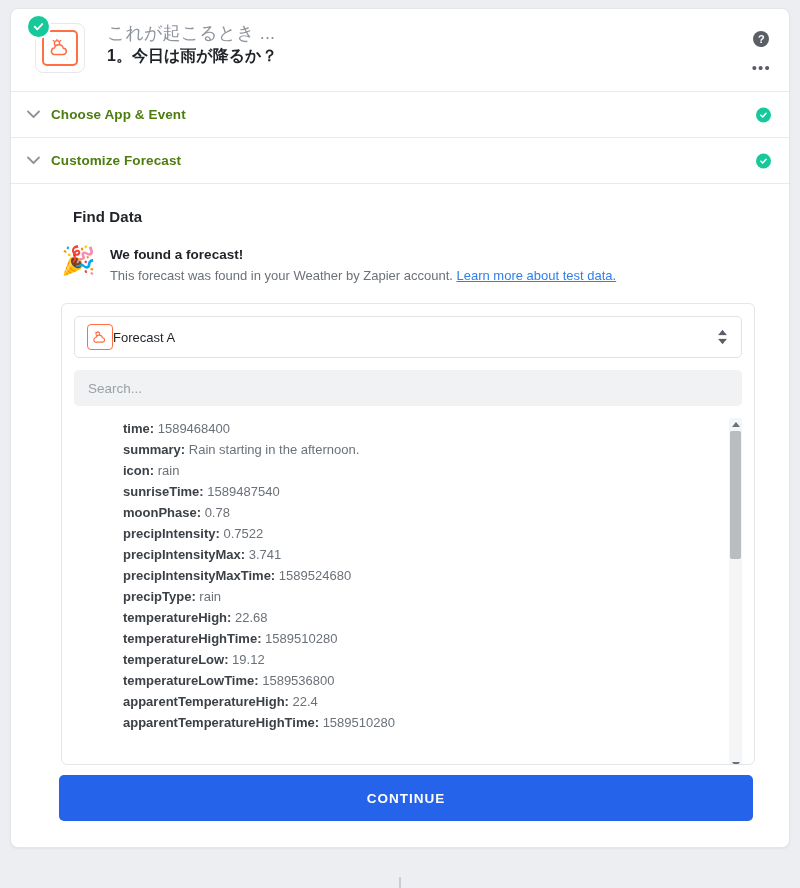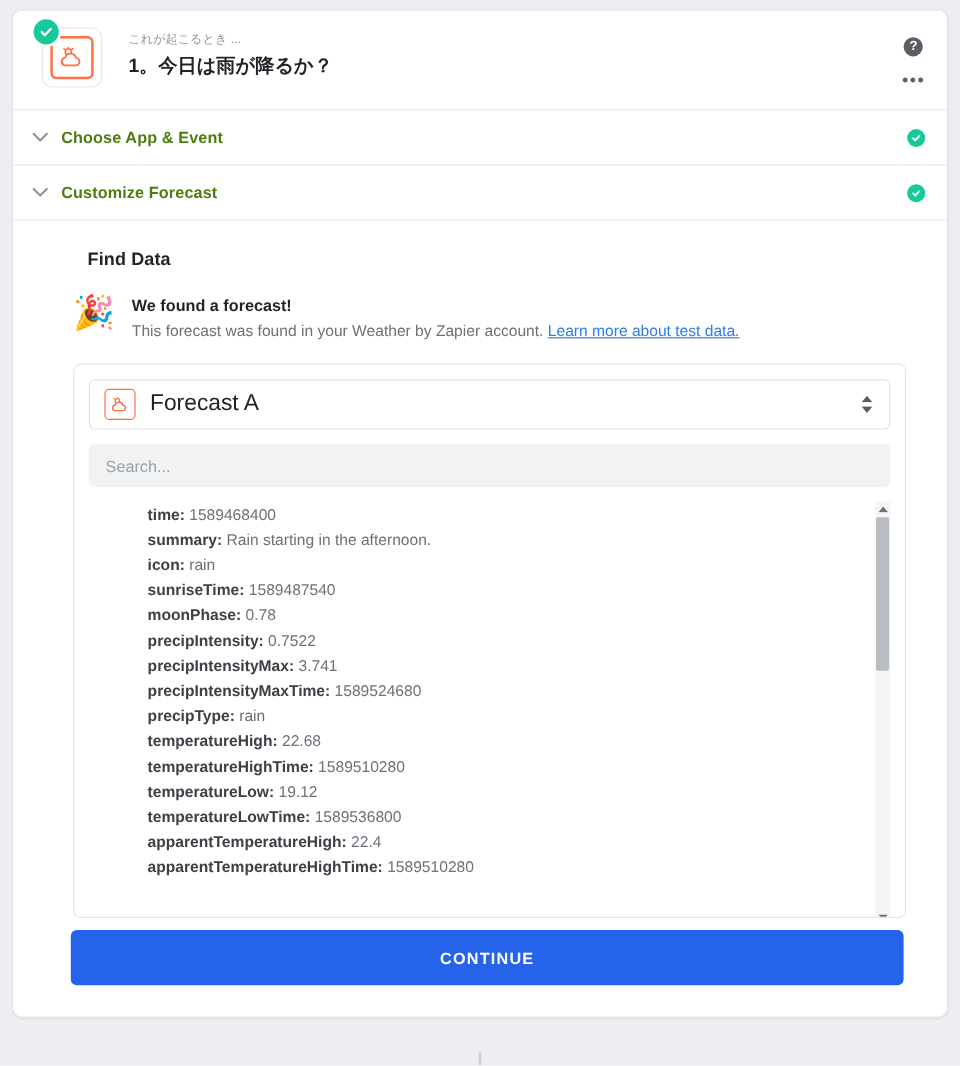--- a/index.html
+++ b/index.html
@@ -88,21 +88,21 @@
     justify-content: center;
     border: 2px solid #ffffff;
     box-sizing: border-box;
   }
 
   .header-text {
     margin-left: 20px;
     padding-top: 2px;
   }
   .header-eyebrow {
-    font-size: 10px;
+    font-size: 18px;
     color: #8e949c;
     line-height: 17px;
     letter-spacing: 0.1px;
   }
   .header-title {
     font-size: 16px;
     font-weight: bold;
     color: #1f2328;
     line-height: 24px;
     margin-top: 2px;
@@ -247,22 +247,22 @@
     height: 26px;
     border: 1.5px solid #ff6f42;
     border-radius: 4px;
     box-sizing: border-box;
     display: flex;
     align-items: center;
     justify-content: center;
     flex: 0 0 26px;
   }
   .select-label {
-    margin-left: 12px;
-    font-size: 19px;
+    margin-left: 0;
+    font-size: 13px;
     color: #1f2328;
   }
   .stepper {
     position: absolute;
     right: 14px;
     top: 50%;
     transform: translateY(-50%);
     display: flex;
     flex-direction: column;
     gap: 3px;

